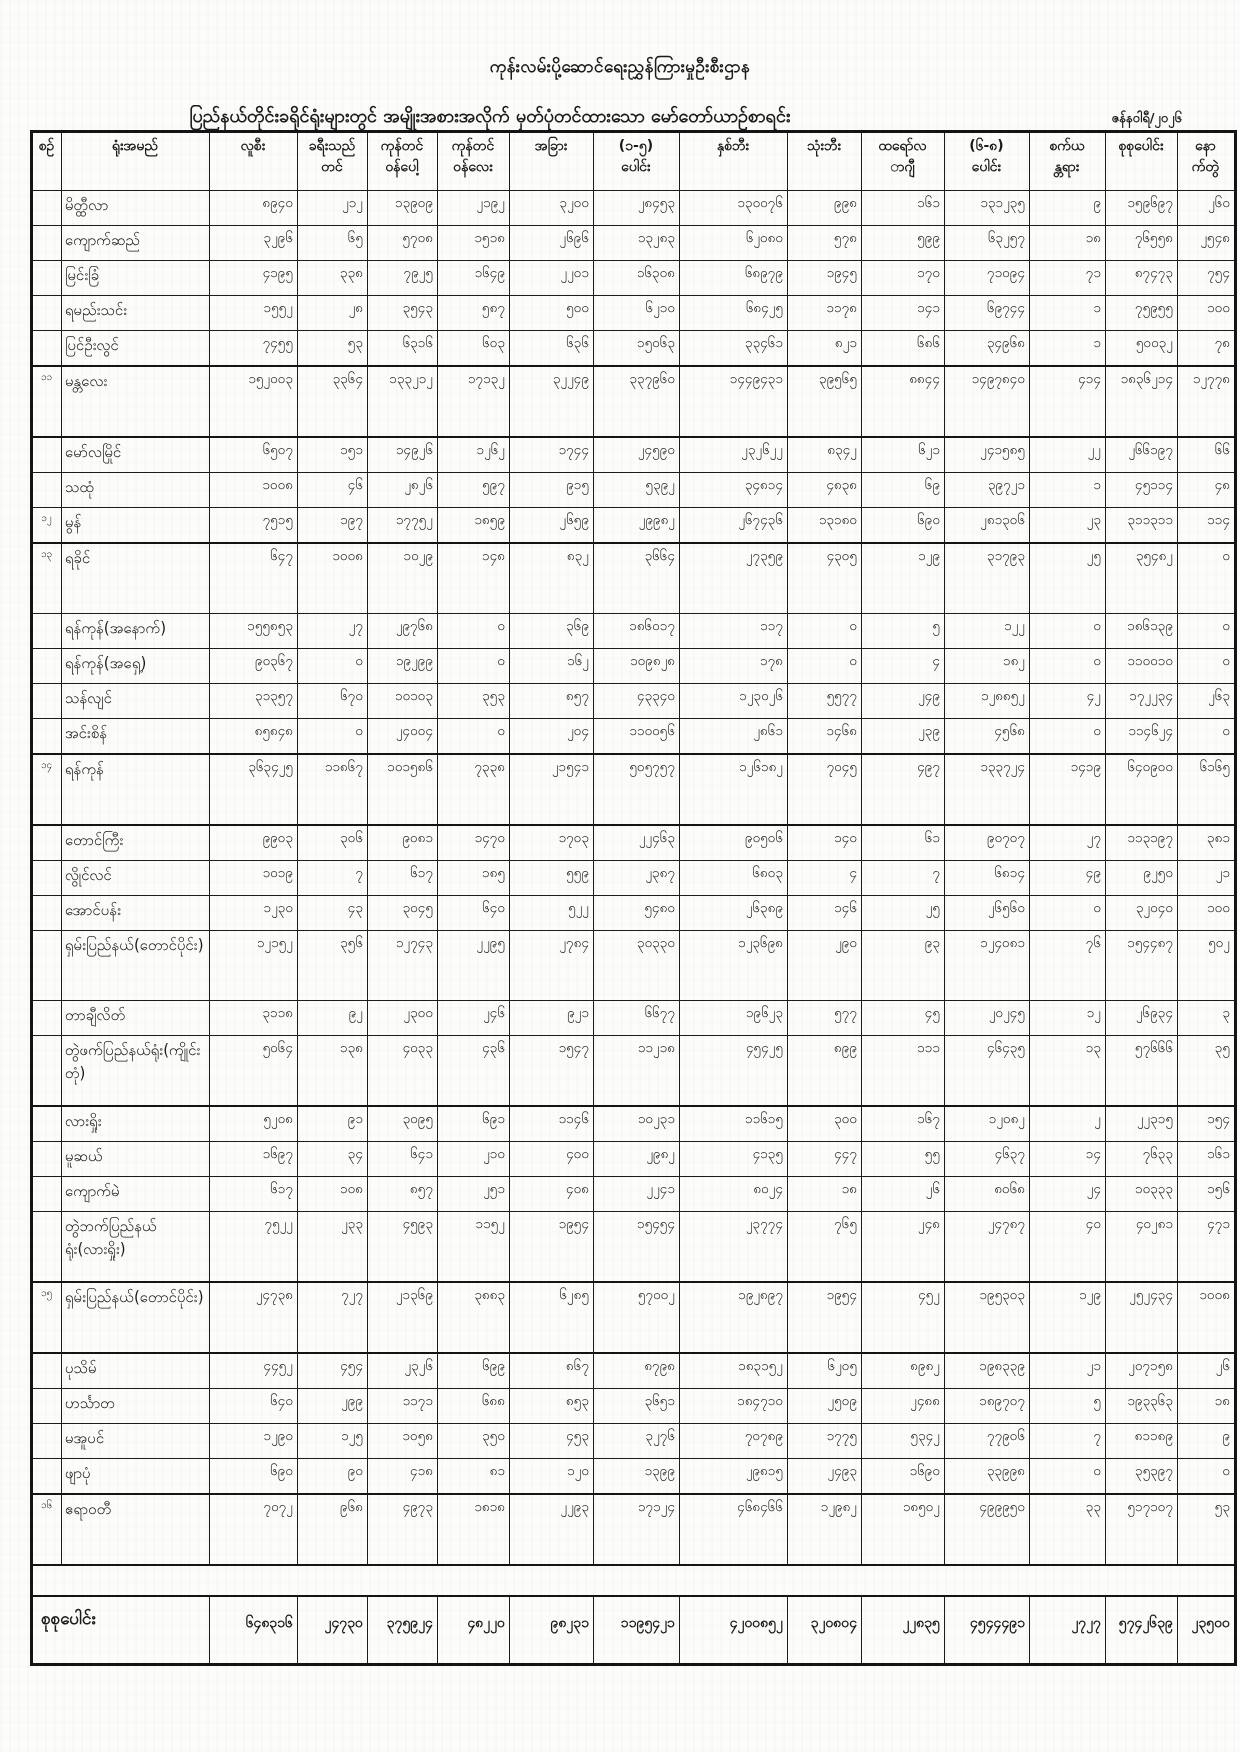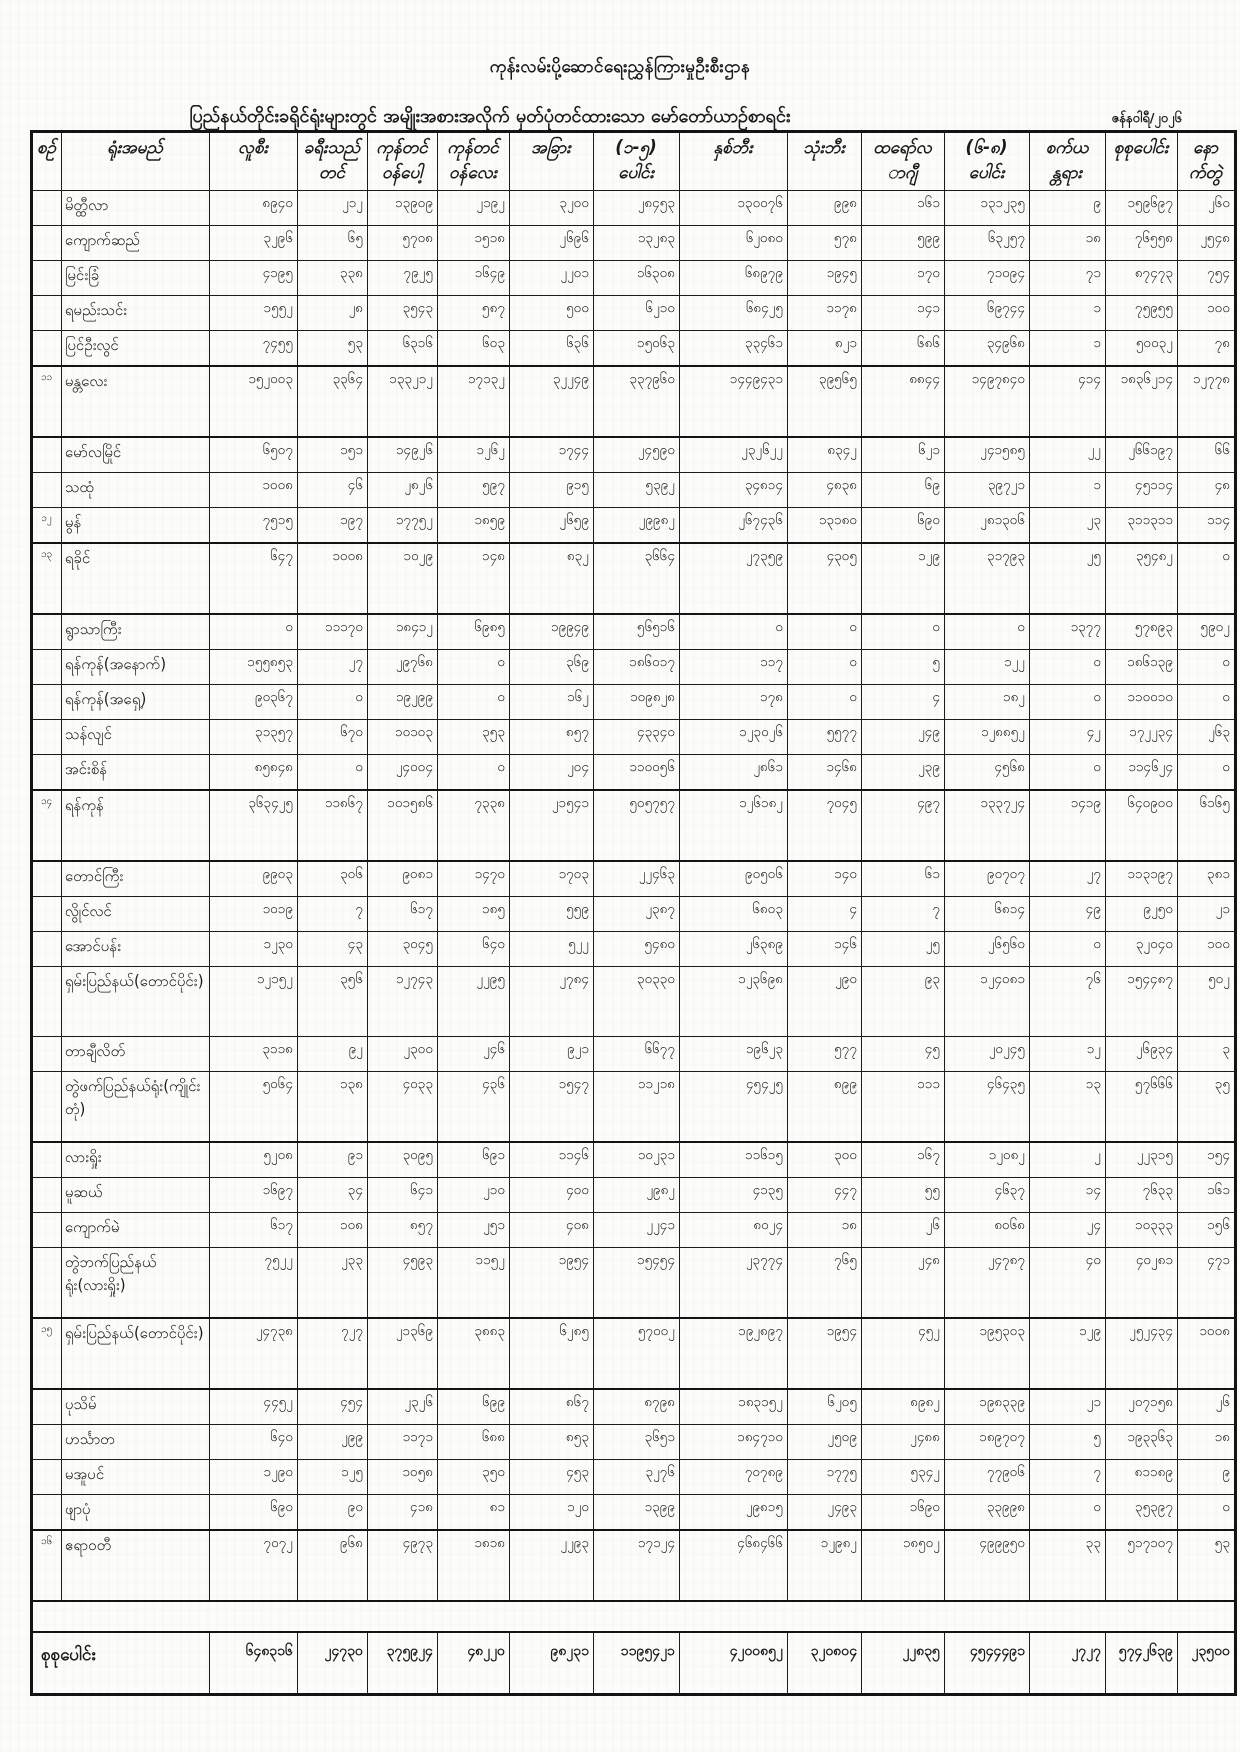--- a/index.html
+++ b/index.html
@@ -36,43 +36,42 @@
     background:transparent;
   }
   table.reg th, table.reg td{
     border:1.4px solid #1c1c1c;
     padding:3px 4px 2px 3px;
     overflow:hidden;
     vertical-align:top;
   }
   table.reg{border:3px solid #141414;}
   thead th{
-    font-size:17px;font-weight:bold;text-align:center;
+    font-size:14px;font-weight:bold;text-align:center;
     vertical-align:top;padding-top:5px;height:52px;
     border-bottom:2.2px solid #141414;
-    font-style:italic;
   }
   thead th .l2{font-weight:bold;}
   td.num{
     font-size:13.5px;text-align:right;white-space:nowrap;
     padding-right:5px;padding-top:6px;
   }
   td.no{font-size:10px;text-align:center;padding-top:6px;}
   td.name{
     font-size:15px;text-align:left;padding-left:6px;padding-top:4px;
     line-height:1.55;
   }
   tr.hb td{border-top:2.2px solid #141414;}
   tr.spacer td{height:24px;border-top:2.2px solid #141414;}
   tr.total td{
     border-top:2.4px solid #141414;
     font-weight:bold;height:48px;
   }
   tr.total td.label{font-size:17px;padding-left:8px;padding-top:10px;}
-  tr.total td.num{font-size:14px;padding-top:8px;}
+  tr.total td.num{font-size:14px;padding-top:16px;}
   tr.r-normal td{height:29px;}
   tr.r-tall td{height:64px;}
 </style>
 </head>
 <body>
 
 <div class="page">
   <div class="title">ကုန်းလမ်းပို့ဆောင်ရေးညွှန်ကြားမှုဦးစီးဌာန</div>
   <div class="subtitle">ပြည်နယ်တိုင်းခရိုင်ရုံးများတွင် အမျိုးအစားအလိုက် မှတ်ပုံတင်ထားသော မော်တော်ယာဉ်စာရင်း</div>
   <div class="doc-date">ဇန်နဝါရီ/၂၀၂၆</div>
@@ -323,37 +322,20 @@
           <td class="num">၈၃၂</td>
           <td class="num">၃၆၆၄</td>
           <td class="num">၂၇၃၅၉</td>
           <td class="num">၄၃၀၅</td>
           <td class="num">၁၂၉</td>
           <td class="num">၃၁၇၉၃</td>
           <td class="num">၂၅</td>
           <td class="num">၃၅၄၈၂</td>
           <td class="num">၀</td>
         </tr>
-        <tr class="r-normal hb">
-          <td class="no"></td>
-          <td class="name">ရွာသာကြီး</td>
-          <td class="num">၀</td>
-          <td class="num">၁၁၁၇၀</td>
-          <td class="num">၁၈၄၁၂</td>
-          <td class="num">၆၉၈၅</td>
-          <td class="num">၁၉၉၄၉</td>
-          <td class="num">၅၆၅၁၆</td>
-          <td class="num">၀</td>
-          <td class="num">၀</td>
-          <td class="num">၀</td>
-          <td class="num">၀</td>
-          <td class="num">၁၃၇၇</td>
-          <td class="num">၅၇၈၉၃</td>
-          <td class="num">၅၉၀၂</td>
-        </tr>
         <tr class="r-normal">
           <td class="no"></td>
           <td class="name">ရန်ကုန်(အနောက်)</td>
           <td class="num">၁၅၅၈၅၃</td>
           <td class="num">၂၇</td>
           <td class="num">၂၉၇၆၈</td>
           <td class="num">၀</td>
           <td class="num">၃၆၉</td>
           <td class="num">၁၈၆၀၁၇</td>
           <td class="num">၁၁၇</td>

